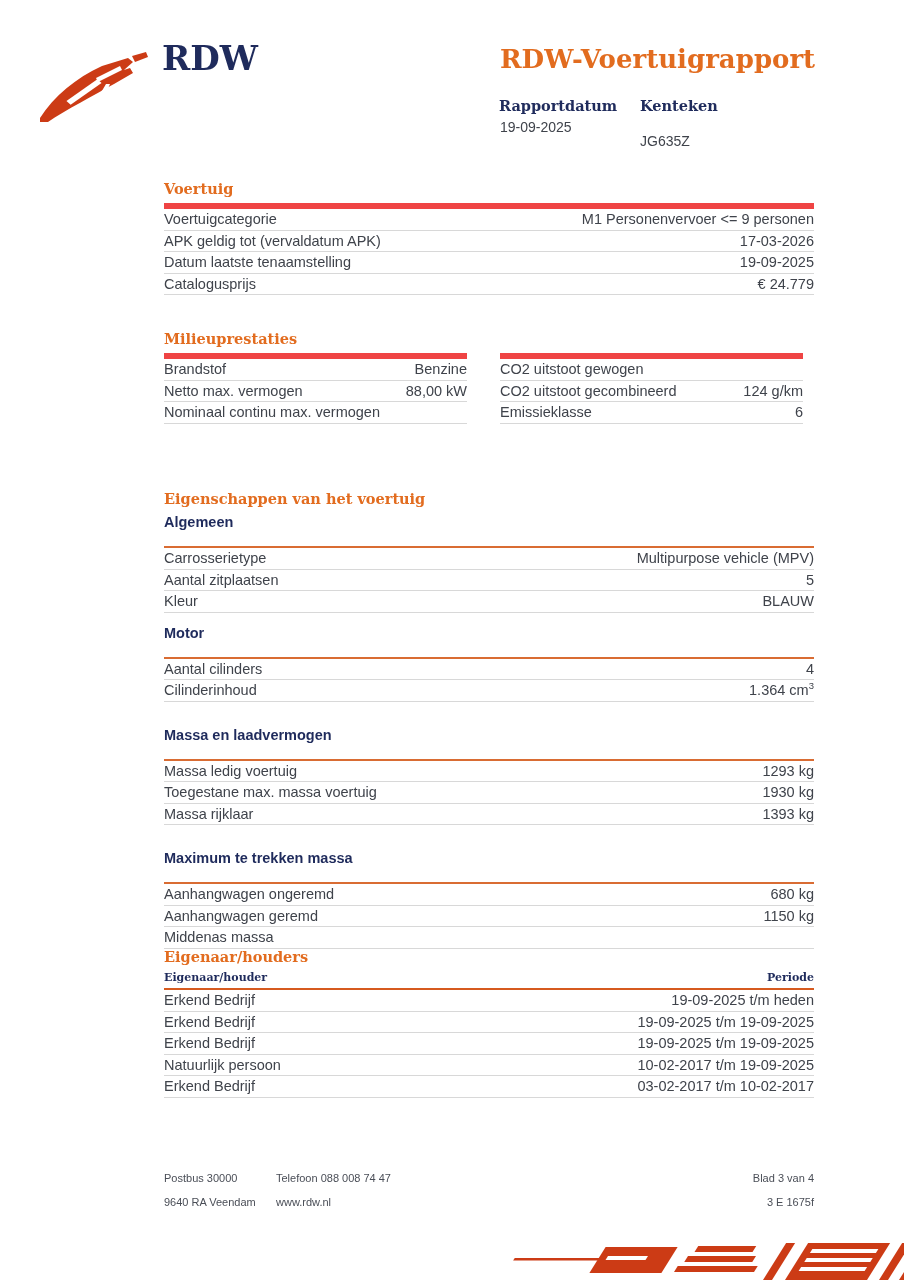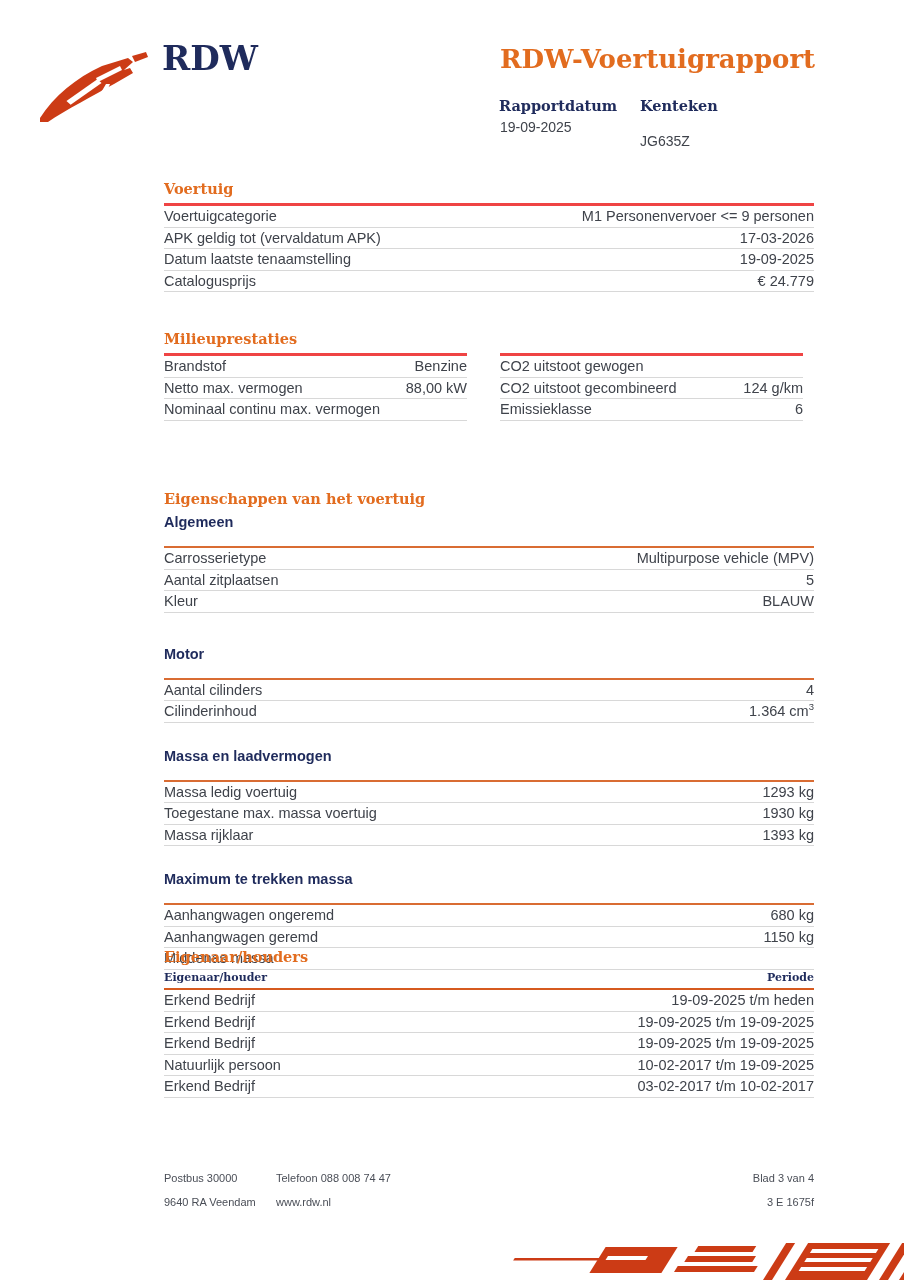--- a/index.html
+++ b/index.html
@@ -35,21 +35,21 @@
   .content-col { left:164px; width:650px; }
   .sec-heading {
     font-family:"DejaVu Serif", serif;
     font-weight:bold; font-size:14.5px; color:#e26c1f;
   }
   .sub-heading {
     font-weight:bold; font-size:14.5px; color:#1f2b5c;
     border-bottom:2px solid #d96c33;
     padding-bottom:16px;
   }
-  .rows { border-top:3px solid #ef4444; }
+  .rows { border-top:6px solid #ef4444; }
   .rows.no-top { border-top:none; }
   .row {
     display:flex; justify-content:space-between; align-items:center;
     height:21.5px; border-bottom:1px solid #d8d8d8;
     font-size:14.5px;
   }
   .row .lbl { white-space:nowrap; }
   .row .val { white-space:nowrap; text-align:right; }
   sup { font-size:9.5px; vertical-align:super; line-height:0; }
 
@@ -162,21 +162,21 @@
     <div class="row">
       <span class="lbl">Aantal zitplaatsen</span>
       <span class="val">5</span>
     </div>
     <div class="row">
       <span class="lbl">Kleur</span>
       <span class="val">BLAUW</span>
     </div>
   </div>
 
-  <div class="sub-heading" style="margin-top:33px;">Motor</div>
+  <div class="sub-heading" style="margin-top:12px;">Motor</div>
   <div class="rows no-top">
     <div class="row">
       <span class="lbl">Aantal cilinders</span>
       <span class="val">4</span>
     </div>
     <div class="row">
       <span class="lbl">Cilinderinhoud</span>
       <span class="val"><span>1.364 cm</span><sup>3</sup></span>
     </div>
   </div>

